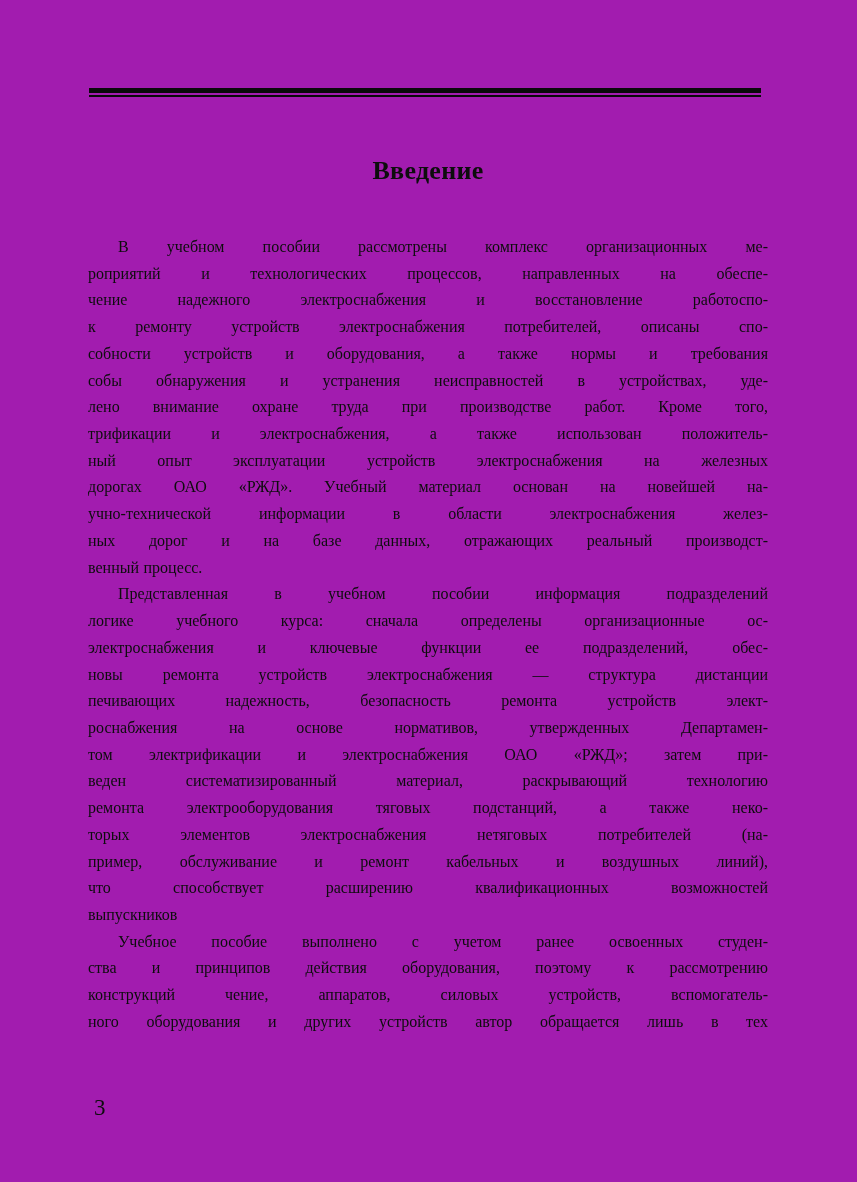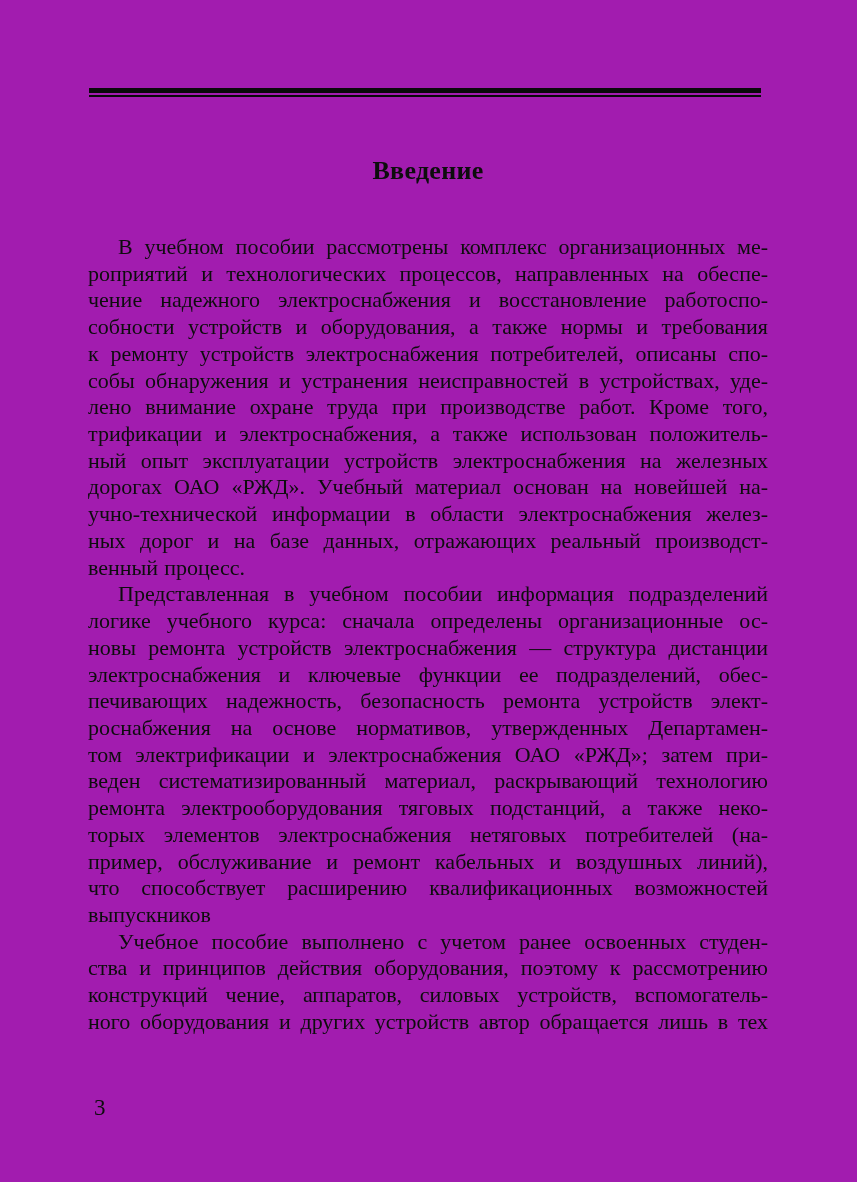--- a/index.html
+++ b/index.html
@@ -42,21 +42,21 @@
     font-weight: bold;
     font-size: 26px;
     line-height: 32px;
     letter-spacing: 0.3px;
   }
   .body-text {
     position: absolute;
     left: 88px;
     top: 234px;
     width: 680px;
-    font-size: 22px;
+    font-size: 16px;
   }
   .line {
     line-height: 26.72px;
     height: 26.72px;
     text-align: justify;
     text-align-last: justify;
     word-spacing: 0.5px;
   }
   .line.first {
     text-indent: 30px;
@@ -81,34 +81,34 @@
     <div class="rule-thick"></div>
     <div class="rule-thin"></div>
   </div>
 
   <div class="chapter-title">Введение</div>
 
   <div class="body-text">
       <div class="line first">В учебном пособии рассмотрены комплекс организационных ме-</div>
       <div class="line">роприятий и технологических процессов, направленных на обеспе-</div>
       <div class="line">чение надежного электроснабжения и восстановление работоспо-</div>
+      <div class="line">к ремонту устройств электроснабжения потребителей, описаны спо-</div>
       <div class="line">собности устройств и оборудования, а также нормы и требования</div>
-      <div class="line">к ремонту устройств электроснабжения потребителей, описаны спо-</div>
       <div class="line">собы обнаружения и устранения неисправностей в устройствах, уде-</div>
       <div class="line">лено внимание охране труда при производстве работ. Кроме того,</div>
       <div class="line">трификации и электроснабжения, а также использован положитель-</div>
       <div class="line">ный опыт эксплуатации устройств электроснабжения на железных</div>
       <div class="line">дорогах ОАО «РЖД». Учебный материал основан на новейшей на-</div>
       <div class="line">учно-технической информации в области электроснабжения желез-</div>
       <div class="line">ных дорог и на базе данных, отражающих реальный производст-</div>
       <div class="line para-end">венный процесс.</div>
       <div class="line first">Представленная в учебном пособии информация подразделений</div>
       <div class="line">логике учебного курса: сначала определены организационные ос-</div>
+      <div class="line">электроснабжения и ключевые функции ее подразделений, обес-</div>
       <div class="line">новы ремонта устройств электроснабжения — структура дистанции</div>
-      <div class="line">электроснабжения и ключевые функции ее подразделений, обес-</div>
       <div class="line">печивающих надежность, безопасность ремонта устройств элект-</div>
       <div class="line">роснабжения на основе нормативов, утвержденных Департамен-</div>
       <div class="line">том электрификации и электроснабжения ОАО «РЖД»; затем при-</div>
       <div class="line">веден систематизированный материал, раскрывающий технологию</div>
       <div class="line">ремонта электрооборудования тяговых подстанций, а также неко-</div>
       <div class="line">торых элементов электроснабжения нетяговых потребителей (на-</div>
       <div class="line">пример, обслуживание и ремонт кабельных и воздушных линий),</div>
       <div class="line">что способствует расширению квалификационных возможностей</div>
       <div class="line para-end">выпускников</div>
       <div class="line first">Учебное пособие выполнено с учетом ранее освоенных студен-</div>

